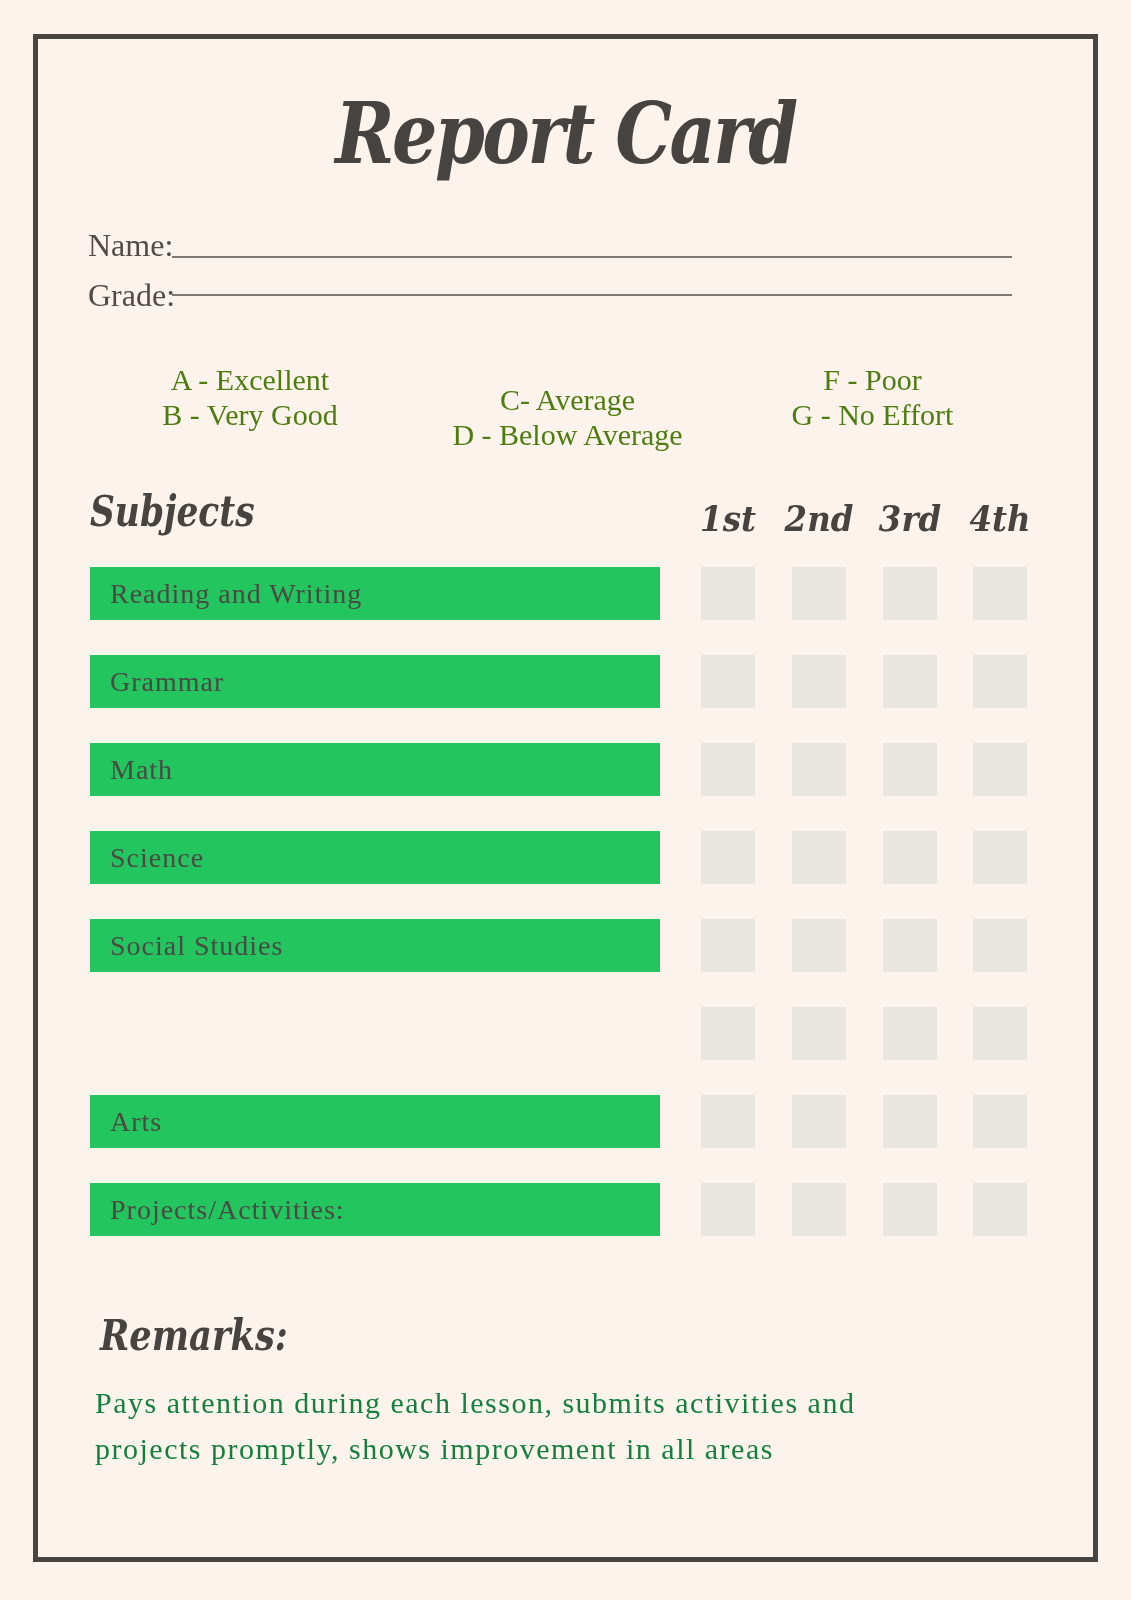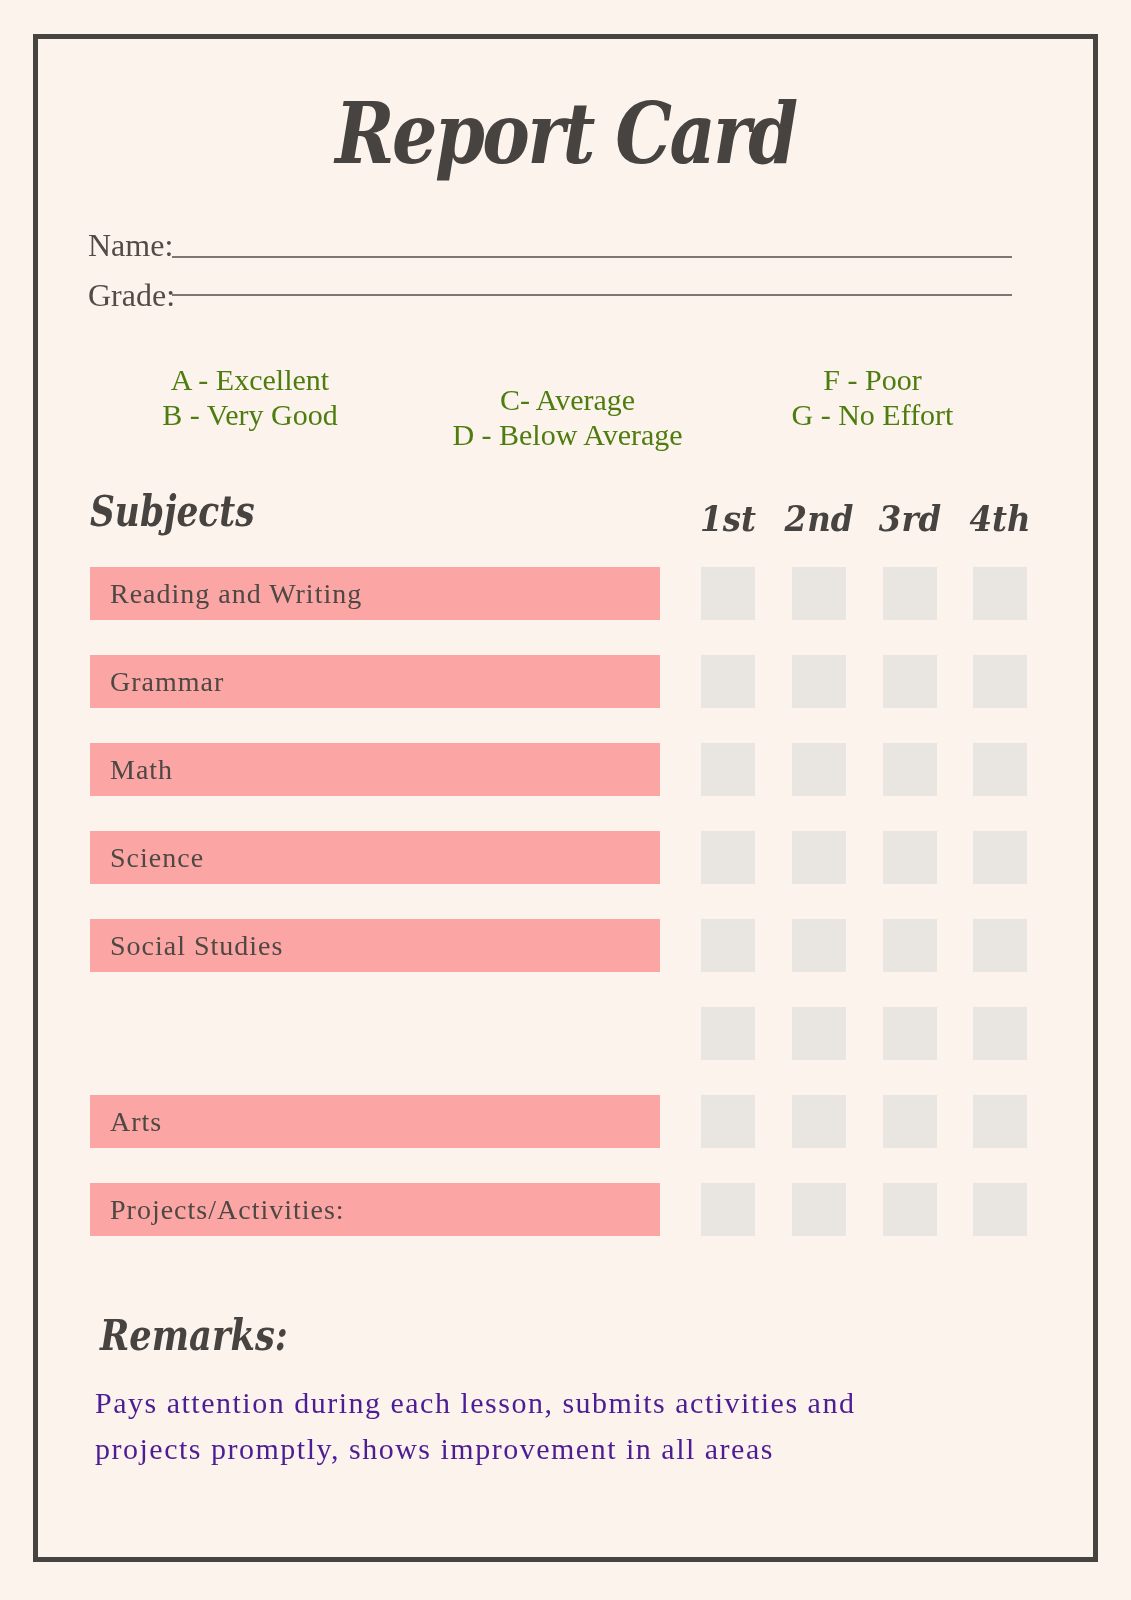--- a/index.html
+++ b/index.html
@@ -48,39 +48,39 @@
   }
   .qtr{
     position:absolute;top:497px;width:100px;text-align:center;
     font-family:"DejaVu Serif", serif;font-style:italic;font-weight:bold;
     font-size:36px;line-height:42px;color:#474340;
     transform:scaleX(0.9);transform-origin:50% 50%;
   }
   .qtr.q1{left:678px;} .qtr.q2{left:769px;} .qtr.q3{left:860px;} .qtr.q4{left:950px;}
   .subject-row{position:absolute;left:0;width:1131px;height:53px;}
   .subject-bar{
-    position:absolute;left:90px;top:0;width:570px;height:53px;background:#fca5a5;
+    position:absolute;left:90px;top:0;width:570px;height:53px;background:#22c55e;
   }
   .subject-label{
     display:block;padding-left:20px;
     font-size:28px;line-height:53px;letter-spacing:1px;color:#4c4843;
     white-space:nowrap;
   }
   .grade-cell{position:absolute;top:0;width:54px;height:53px;background:#e9e5e0;}
   .grade-cell.c1{left:701px;} .grade-cell.c2{left:792px;}
   .grade-cell.c3{left:883px;} .grade-cell.c4{left:973px;}
   .remarks-heading{
     position:absolute;left:100px;top:1310px;margin:0;
     font-family:"DejaVu Serif", serif;font-style:italic;font-weight:bold;
     font-size:43px;line-height:50px;color:#474340;
     transform:scaleX(0.82);transform-origin:0 50%;white-space:nowrap;
   }
   .remarks-body{
     position:absolute;left:95px;top:1380px;width:1000px;
-    font-size:30px;line-height:46px;letter-spacing:1.5px;color:#4c1d95;
+    font-size:30px;line-height:46px;letter-spacing:1.5px;color:#15803d;
   }
   .remarks-line{white-space:nowrap;}
 </style>
 </head>
 <body>
 
 <div class="page">
 
   <div class="frame"></div>
 

